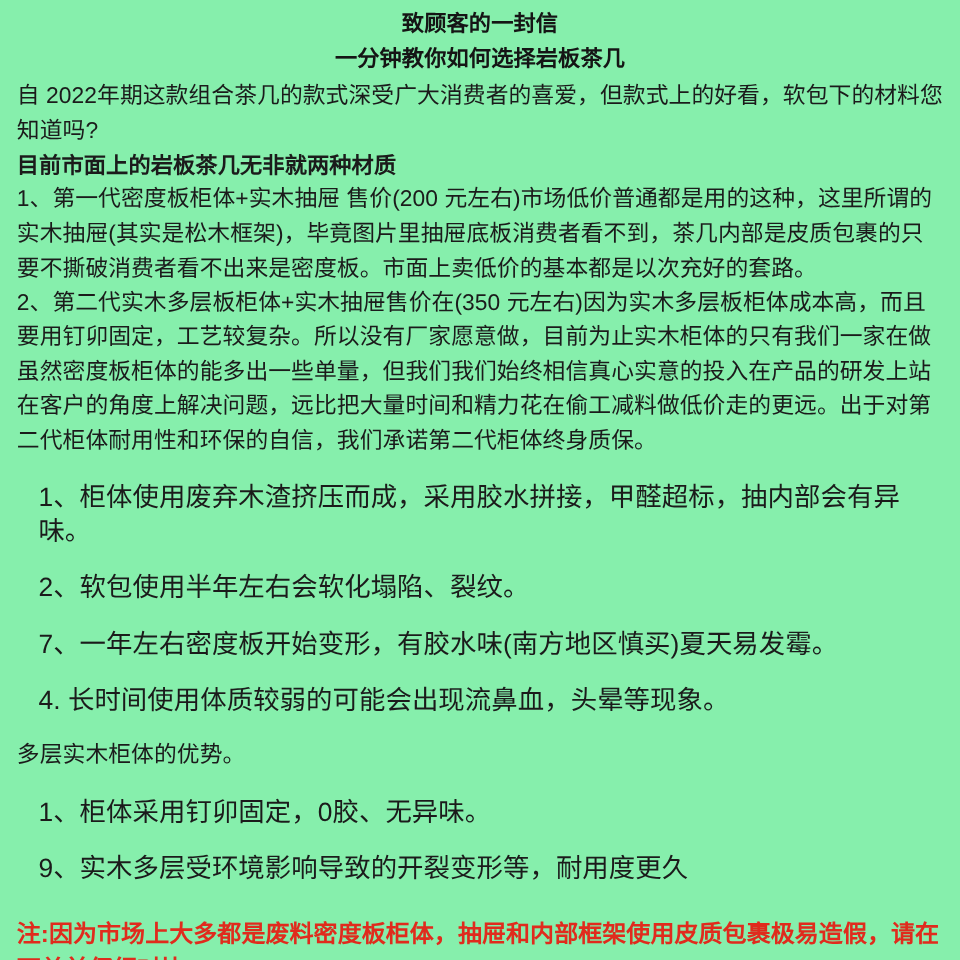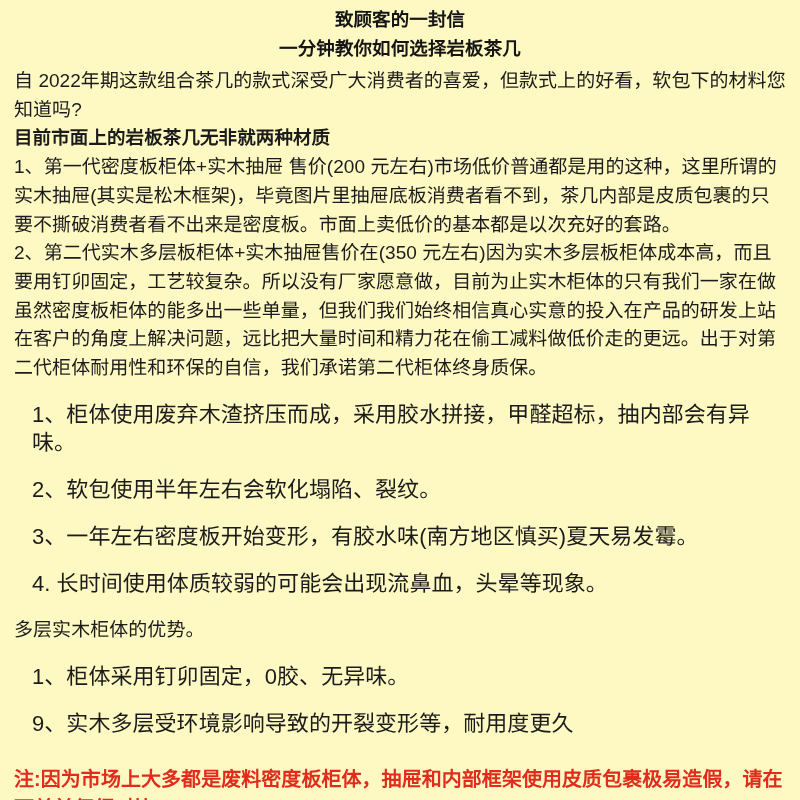--- a/index.html
+++ b/index.html
@@ -14,21 +14,21 @@
     overflow: hidden;
     font-family: "Liberation Sans", "DejaVu Sans", sans-serif;
     color: #1a1a1a;
     -webkit-font-smoothing: antialiased;
   }
   .page {
     width: 800px;
     height: 800px;
     box-sizing: border-box;
     padding: 6px 14px 0 14px;
-    background: #fef9c3;
+    background: #86efac;
     position: relative;
   }
 
   
   .heading-block {
     text-align: center;
     font-weight: bold;
     font-size: 18.5px;
     line-height: 28.5px;
     letter-spacing: 0.1px;
@@ -100,21 +100,21 @@
   <p class="para intro">自 2022年期这款组合茶几的款式深受广大消费者的喜爱，但款式上的好看，软包下的材料您知道吗?</p>
 
   <p class="para bold-line">目前市面上的岩板茶几无非就两种材质</p>
 
   <p class="para">1、第一代密度板柜体+实木抽屉 售价(200 元左右)市场低价普通都是用的这种，这里所谓的实木抽屉(其实是松木框架)，毕竟图片里抽屉底板消费者看不到，茶几内部是皮质包裹的只要不撕破消费者看不出来是密度板。市面上卖低价的基本都是以次充好的套路。</p>
   <p class="para">2、第二代实木多层板柜体+实木抽屉售价在(350 元左右)因为实木多层板柜体成本高，而且要用钉卯固定，工艺较复杂。所以没有厂家愿意做，目前为止实木柜体的只有我们一家在做虽然密度板柜体的能多出一些单量，但我们我们始终相信真心实意的投入在产品的研发上站在客户的角度上解决问题，远比把大量时间和精力花在偷工减料做低价走的更远。出于对第二代柜体耐用性和环保的自信，我们承诺第二代柜体终身质保。</p>
 
 
   <p class="list-line">1、柜体使用废弃木渣挤压而成，采用胶水拼接，甲醛超标，抽内部会有异味。</p>
   <p class="list-line">2、软包使用半年左右会软化塌陷、裂纹。</p>
-  <p class="list-line">3、一年左右密度板开始变形，有胶水味(南方地区慎买)夏天易发霉。</p>
+  <p class="list-line">7、一年左右密度板开始变形，有胶水味(南方地区慎买)夏天易发霉。</p>
   <p class="list-line">4. 长时间使用体质较弱的可能会出现流鼻血，头晕等现象。</p>
 
   <p class="subhead">多层实木柜体的优势。</p>
   <p class="list-line">1、柜体采用钉卯固定，0胶、无异味。</p>
   <p class="list-line">9、实木多层受环境影响导致的开裂变形等，耐用度更久</p>
 
   <div class="spacer-md"></div>
 
   <p class="notice" style="color: rgb(224, 43, 29);">注:因为市场上大多都是废料密度板柜体，抽屉和内部框架使用皮质包裹极易造假，请在下单前仔细对比。</p>
 

